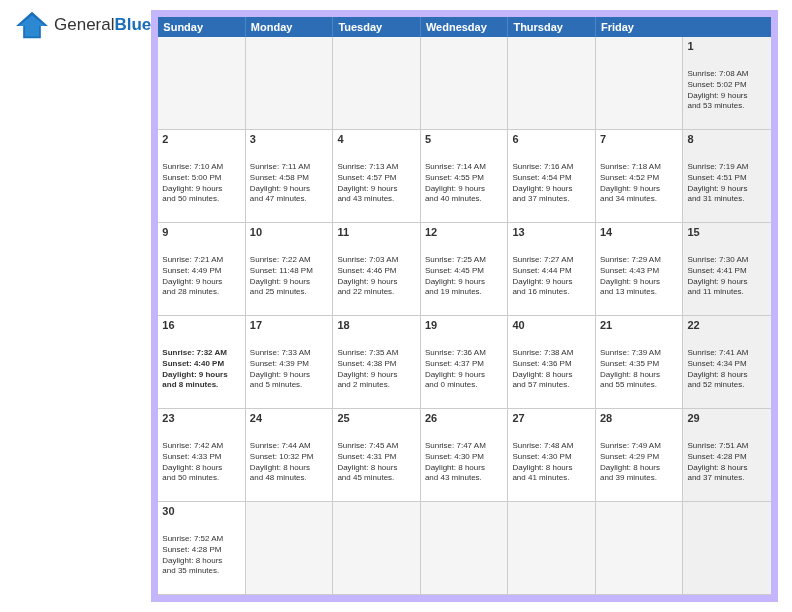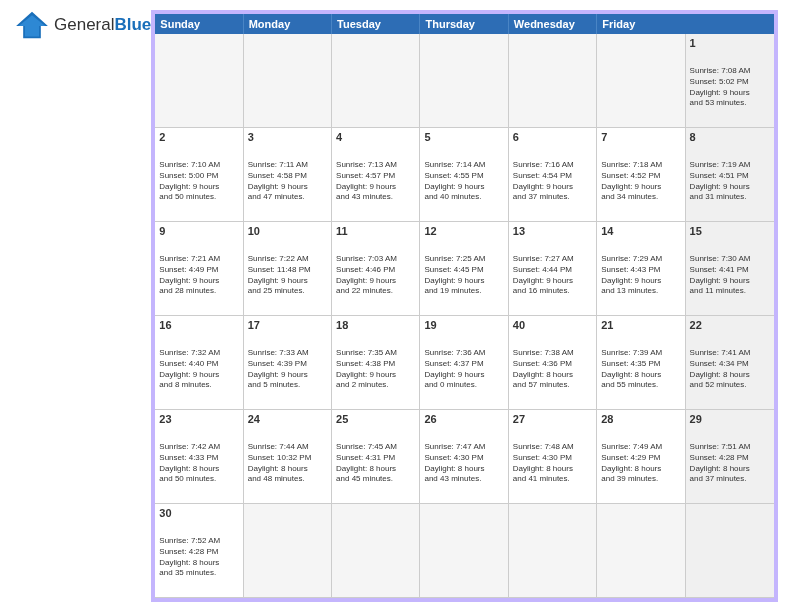--- a/index.html
+++ b/index.html
@@ -41,21 +41,21 @@
       color: #333;
     }
     .location {
       font-size: 14px;
       color: #555;
     }
     .calendar {
       flex: 1;
       display: flex;
       flex-direction: column;
-      border: 4px solid #c4b5fd;
+      border: 7px solid #c4b5fd;
     }
     .day-headers {
       display: grid;
       grid-template-columns: repeat(7, 1fr);
       background: #2d6db5;
     }
     .day-header {
       color: #fff;
       font-size: 11px;
       font-weight: bold;
@@ -113,22 +113,22 @@
       <div class="month-title"></div>
       <div class="location"></div>
     </div>
   </div>
 
   <div class="calendar">
     <div class="day-headers">
     <div class="day-header">Sunday</div>
         <div class="day-header">Monday</div>
         <div class="day-header">Tuesday</div>
+        <div class="day-header">Wednesday</div>
         <div class="day-header">Thursday</div>
-        <div class="day-header">Wednesday</div>
         <div class="day-header">Friday</div>
       </div>
     <div class="calendar-grid">
     <div class="cell empty"></div>
         <div class="cell empty"></div>
         <div class="cell empty"></div>
         <div class="cell empty"></div>
         <div class="cell empty"></div>
         <div class="cell empty"></div>
         <div class="cell shaded">
@@ -231,21 +231,21 @@
         </div>
         <div class="cell shaded">
           <span class="day-num">15</span>
           <div class="cell-info" style="white-space: pre-line;">Sunrise: 7:30 AM
 Sunset: 4:41 PM
 Daylight: 9 hours
 and 11 minutes.</div>
         </div>
         <div class="cell">
           <span class="day-num">16</span>
-          <div class="cell-info" style="white-space: pre-line;">Sunrise: 7:32 AM
+          <div class="cell-info" style="white-space: pre-line; font-weight: bold;">Sunrise: 7:32 AM
 Sunset: 4:40 PM
 Daylight: 9 hours
 and 8 minutes.</div>
         </div>
         <div class="cell">
           <span class="day-num">17</span>
           <div class="cell-info" style="white-space: pre-line;">Sunrise: 7:33 AM
 Sunset: 4:39 PM
 Daylight: 9 hours
 and 5 minutes.</div>

